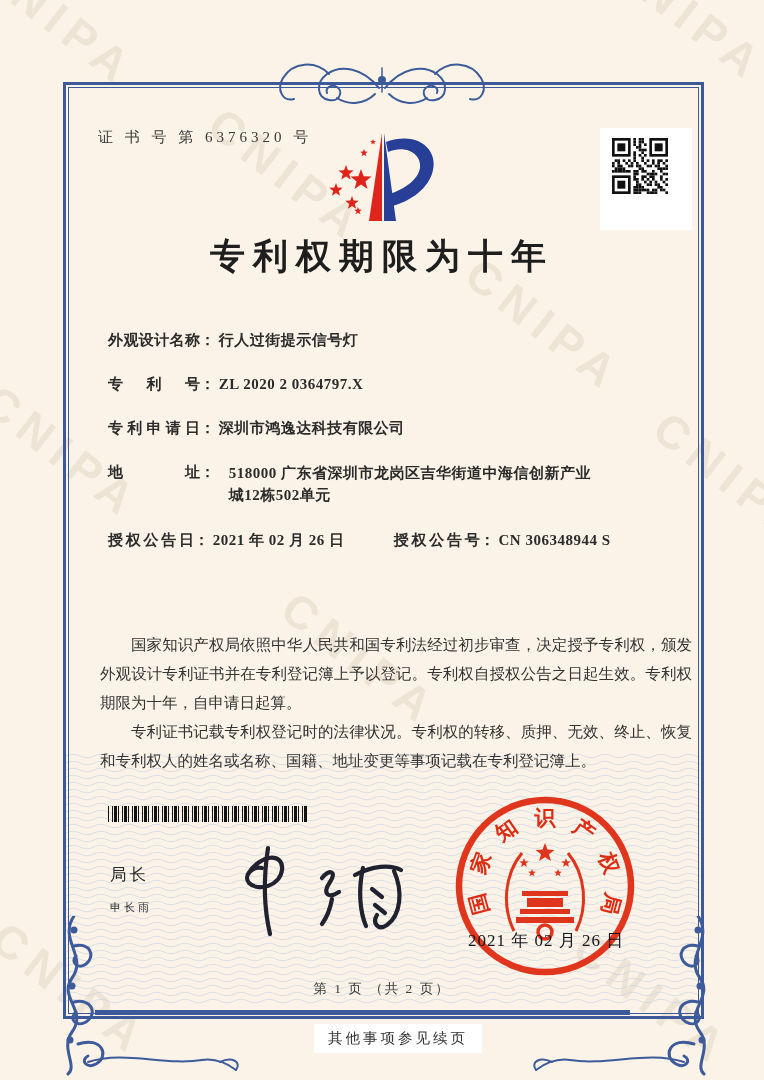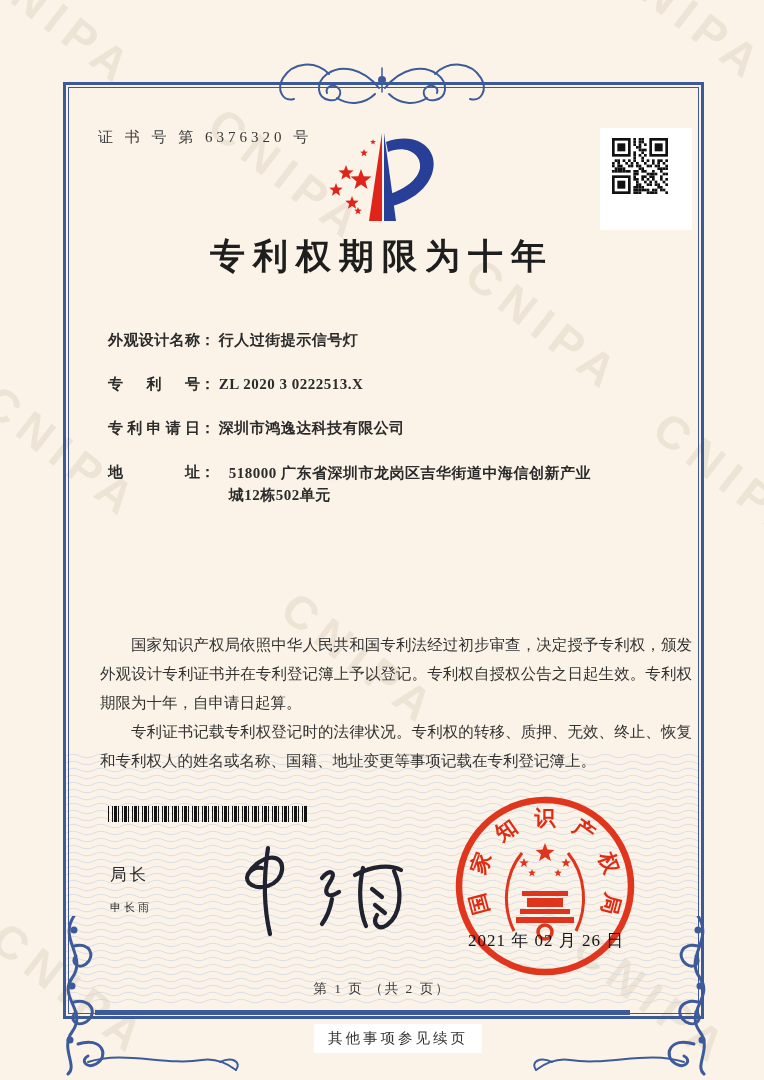--- a/index.html
+++ b/index.html
@@ -334,29 +334,39 @@
 
 <div class="title">专利权期限为十年</div>
 
 <div class="fields">
   <div class="field-row">
     <span class="lbl">外观设计名称</span><span>：</span>
     <span class="val">行人过街提示信号灯</span>
   </div>
   <div class="field-row">
     <span class="lbl">专利号</span><span>：</span>
-    <span class="val">ZL 2020 3 0222513.X</span>
+    <span class="val">ZL 2020 2 0364797.X</span>
   </div>
   <div class="field-row">
     <span class="lbl">专利申请日</span><span>：</span>
     <span class="val">深圳市鸿逸达科技有限公司</span>
   </div>
   <div class="field-row">
     <span class="lbl">地址</span><span>：</span>
     <span class="val addr">518000 广东省深圳市龙岗区吉华街道中海信创新产业城12栋502单元</span>
+  </div>
+  <div class="field-row">
+    <span class="grant-col1">
+      <span class="lbl narrow">授权公告日</span><span>：</span>
+      <span class="val">2021 年 02 月 26 日</span>
+    </span>
+    <span>
+      <span class="lbl narrow">授权公告号</span><span>：</span>
+      <span class="val">CN 306348944 S</span>
+    </span>
   </div>
 </div>
 
 <div class="body-text">
   <p>国家知识产权局依照中华人民共和国专利法经过初步审查，决定授予专利权，颁发外观设计专利证书并在专利登记簿上予以登记。专利权自授权公告之日起生效。专利权期限为十年，自申请日起算。</p>
   <p>专利证书记载专利权登记时的法律状况。专利权的转移、质押、无效、终止、恢复和专利权人的姓名或名称、国籍、地址变更等事项记载在专利登记簿上。</p>
 </div>
 
 <div class="barcode" id="barcode"><div class="bar" style="width: 1px; background: rgb(17, 17, 17);"></div><div class="bar" style="width: 3px; background: transparent;"></div><div class="bar" style="width: 1px; background: rgb(17, 17, 17);"></div><div class="bar" style="width: 1px; background: transparent;"></div><div class="bar" style="width: 3px; background: rgb(17, 17, 17);"></div><div class="bar" style="width: 1px; background: transparent;"></div><div class="bar" style="width: 1px; background: rgb(17, 17, 17);"></div><div class="bar" style="width: 3px; background: transparent;"></div><div class="bar" style="width: 1px; background: rgb(17, 17, 17);"></div><div class="bar" style="width: 1px; background: transparent;"></div><div class="bar" style="width: 3px; background: rgb(17, 17, 17);"></div><div class="bar" style="width: 1px; background: transparent;"></div><div class="bar" style="width: 1px; background: rgb(17, 17, 17);"></div><div class="bar" style="width: 3px; background: transparent;"></div><div class="bar" style="width: 1px; background: rgb(17, 17, 17);"></div><div class="bar" style="width: 1px; background: transparent;"></div><div class="bar" style="width: 3px; background: rgb(17, 17, 17);"></div><div class="bar" style="width: 1px; background: transparent;"></div><div class="bar" style="width: 1px; background: rgb(17, 17, 17);"></div><div class="bar" style="width: 3px; background: transparent;"></div><div class="bar" style="width: 1px; background: rgb(17, 17, 17);"></div><div class="bar" style="width: 1px; background: transparent;"></div><div class="bar" style="width: 3px; background: rgb(17, 17, 17);"></div><div class="bar" style="width: 1px; background: transparent;"></div><div class="bar" style="width: 1px; background: rgb(17, 17, 17);"></div><div class="bar" style="width: 3px; background: transparent;"></div><div class="bar" style="width: 1px; background: rgb(17, 17, 17);"></div><div class="bar" style="width: 1px; background: transparent;"></div><div class="bar" style="width: 3px; background: rgb(17, 17, 17);"></div><div class="bar" style="width: 1px; background: transparent;"></div><div class="bar" style="width: 1px; background: rgb(17, 17, 17);"></div><div class="bar" style="width: 3px; background: transparent;"></div><div class="bar" style="width: 1px; background: rgb(17, 17, 17);"></div><div class="bar" style="width: 1px; background: transparent;"></div><div class="bar" style="width: 3px; background: rgb(17, 17, 17);"></div><div class="bar" style="width: 1px; background: transparent;"></div><div class="bar" style="width: 1px; background: rgb(17, 17, 17);"></div><div class="bar" style="width: 3px; background: transparent;"></div><div class="bar" style="width: 1px; background: rgb(17, 17, 17);"></div><div class="bar" style="width: 1px; background: transparent;"></div><div class="bar" style="width: 3px; background: rgb(17, 17, 17);"></div><div class="bar" style="width: 1px; background: transparent;"></div><div class="bar" style="width: 1px; background: rgb(17, 17, 17);"></div><div class="bar" style="width: 3px; background: transparent;"></div><div class="bar" style="width: 1px; background: rgb(17, 17, 17);"></div><div class="bar" style="width: 1px; background: transparent;"></div><div class="bar" style="width: 3px; background: rgb(17, 17, 17);"></div><div class="bar" style="width: 1px; background: transparent;"></div><div class="bar" style="width: 1px; background: rgb(17, 17, 17);"></div><div class="bar" style="width: 3px; background: transparent;"></div><div class="bar" style="width: 1px; background: rgb(17, 17, 17);"></div><div class="bar" style="width: 1px; background: transparent;"></div><div class="bar" style="width: 3px; background: rgb(17, 17, 17);"></div><div class="bar" style="width: 1px; background: transparent;"></div><div class="bar" style="width: 1px; background: rgb(17, 17, 17);"></div><div class="bar" style="width: 3px; background: transparent;"></div><div class="bar" style="width: 1px; background: rgb(17, 17, 17);"></div><div class="bar" style="width: 1px; background: transparent;"></div><div class="bar" style="width: 3px; background: rgb(17, 17, 17);"></div><div class="bar" style="width: 1px; background: transparent;"></div><div class="bar" style="width: 1px; background: rgb(17, 17, 17);"></div><div class="bar" style="width: 3px; background: transparent;"></div><div class="bar" style="width: 1px; background: rgb(17, 17, 17);"></div><div class="bar" style="width: 1px; background: transparent;"></div><div class="bar" style="width: 3px; background: rgb(17, 17, 17);"></div><div class="bar" style="width: 1px; background: transparent;"></div><div class="bar" style="width: 1px; background: rgb(17, 17, 17);"></div><div class="bar" style="width: 3px; background: transparent;"></div><div class="bar" style="width: 1px; background: rgb(17, 17, 17);"></div><div class="bar" style="width: 1px; background: transparent;"></div><div class="bar" style="width: 3px; background: rgb(17, 17, 17);"></div><div class="bar" style="width: 1px; background: transparent;"></div><div class="bar" style="width: 1px; background: rgb(17, 17, 17);"></div><div class="bar" style="width: 3px; background: transparent;"></div><div class="bar" style="width: 1px; background: rgb(17, 17, 17);"></div><div class="bar" style="width: 1px; background: transparent;"></div><div class="bar" style="width: 3px; background: rgb(17, 17, 17);"></div><div class="bar" style="width: 1px; background: transparent;"></div><div class="bar" style="width: 1px; background: rgb(17, 17, 17);"></div><div class="bar" style="width: 3px; background: transparent;"></div><div class="bar" style="width: 1px; background: rgb(17, 17, 17);"></div><div class="bar" style="width: 1px; background: transparent;"></div><div class="bar" style="width: 3px; background: rgb(17, 17, 17);"></div><div class="bar" style="width: 1px; background: transparent;"></div><div class="bar" style="width: 1px; background: rgb(17, 17, 17);"></div><div class="bar" style="width: 3px; background: transparent;"></div><div class="bar" style="width: 1px; background: rgb(17, 17, 17);"></div><div class="bar" style="width: 1px; background: transparent;"></div><div class="bar" style="width: 3px; background: rgb(17, 17, 17);"></div><div class="bar" style="width: 1px; background: transparent;"></div><div class="bar" style="width: 1px; background: rgb(17, 17, 17);"></div><div class="bar" style="width: 3px; background: transparent;"></div><div class="bar" style="width: 1px; background: rgb(17, 17, 17);"></div><div class="bar" style="width: 1px; background: transparent;"></div><div class="bar" style="width: 3px; background: rgb(17, 17, 17);"></div><div class="bar" style="width: 1px; background: transparent;"></div><div class="bar" style="width: 1px; background: rgb(17, 17, 17);"></div><div class="bar" style="width: 3px; background: transparent;"></div><div class="bar" style="width: 1px; background: rgb(17, 17, 17);"></div><div class="bar" style="width: 1px; background: transparent;"></div><div class="bar" style="width: 3px; background: rgb(17, 17, 17);"></div><div class="bar" style="width: 1px; background: transparent;"></div><div class="bar" style="width: 1px; background: rgb(17, 17, 17);"></div><div class="bar" style="width: 3px; background: transparent;"></div><div class="bar" style="width: 1px; background: rgb(17, 17, 17);"></div><div class="bar" style="width: 1px; background: transparent;"></div><div class="bar" style="width: 3px; background: rgb(17, 17, 17);"></div><div class="bar" style="width: 1px; background: transparent;"></div><div class="bar" style="width: 1px; background: rgb(17, 17, 17);"></div><div class="bar" style="width: 3px; background: transparent;"></div><div class="bar" style="width: 1px; background: rgb(17, 17, 17);"></div><div class="bar" style="width: 1px; background: transparent;"></div><div class="bar" style="width: 3px; background: rgb(17, 17, 17);"></div><div class="bar" style="width: 1px; background: transparent;"></div><div class="bar" style="width: 1px; background: rgb(17, 17, 17);"></div><div class="bar" style="width: 3px; background: transparent;"></div><div class="bar" style="width: 1px; background: rgb(17, 17, 17);"></div><div class="bar" style="width: 1px; background: transparent;"></div><div class="bar" style="width: 3px; background: rgb(17, 17, 17);"></div></div>
 

